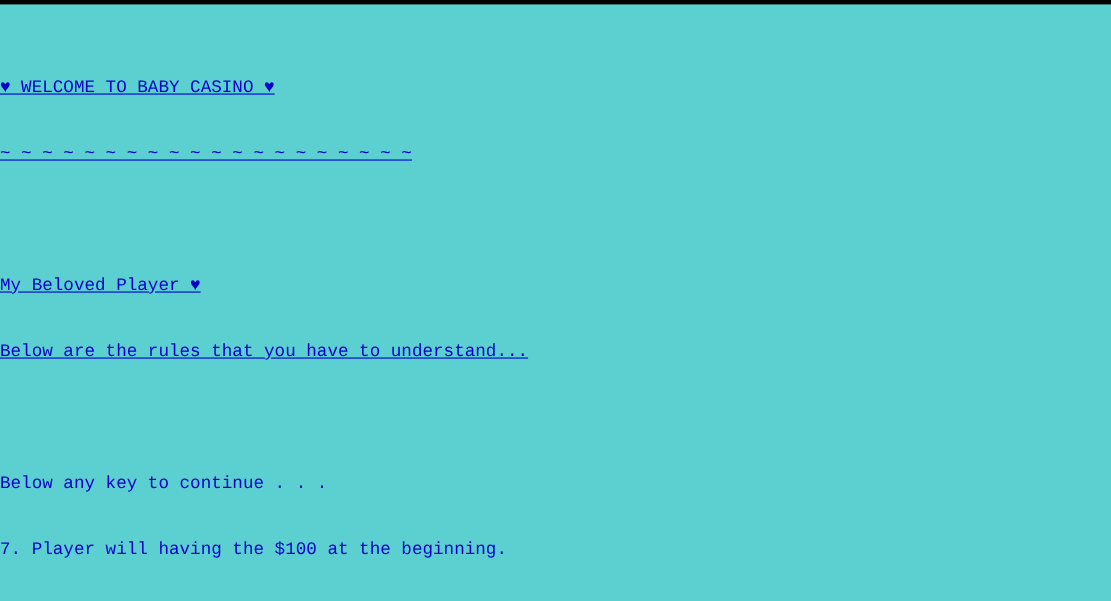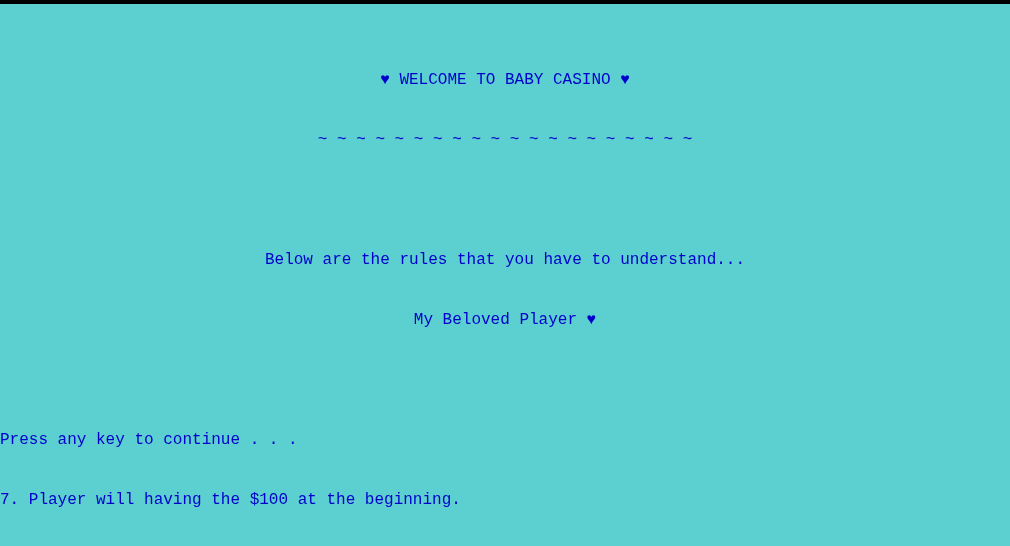--- a/index.html
+++ b/index.html
@@ -21,40 +21,41 @@
       width: 100%;
       height: 4px;
       background: #000000;
     }
     .console {
       padding-top: 26px;
       line-height: 20px;
       white-space: pre;
     }
     .centered {
-      text-align: center;
+      text-align: left;
       white-space: normal;
+      text-decoration: underline;
     }
     .line {
       white-space: pre;
     }
   </style>
 </head>
 <body>
 
 <div class="titlebar"></div>
 
 <div class="console">
   <div class="centered">♥ WELCOME TO BABY CASINO ♥</div>
   <div class="centered">~ ~ ~ ~ ~ ~ ~ ~ ~ ~ ~ ~ ~ ~ ~ ~ ~ ~ ~ ~</div>
   <div class="line">&nbsp;</div>
+  <div class="centered">My Beloved Player ♥</div>
   <div class="centered">Below are the rules that you have to understand...</div>
-  <div class="centered">My Beloved Player ♥</div>
   <div class="line">&nbsp;</div>
-  <div class="line">Press any key to continue . . .</div>
+  <div class="line">Below any key to continue . . .</div>
   <div class="line">7. Player will having the $100 at the beginning.</div>
   
   
   
   
   
   
   
 </div>
 

